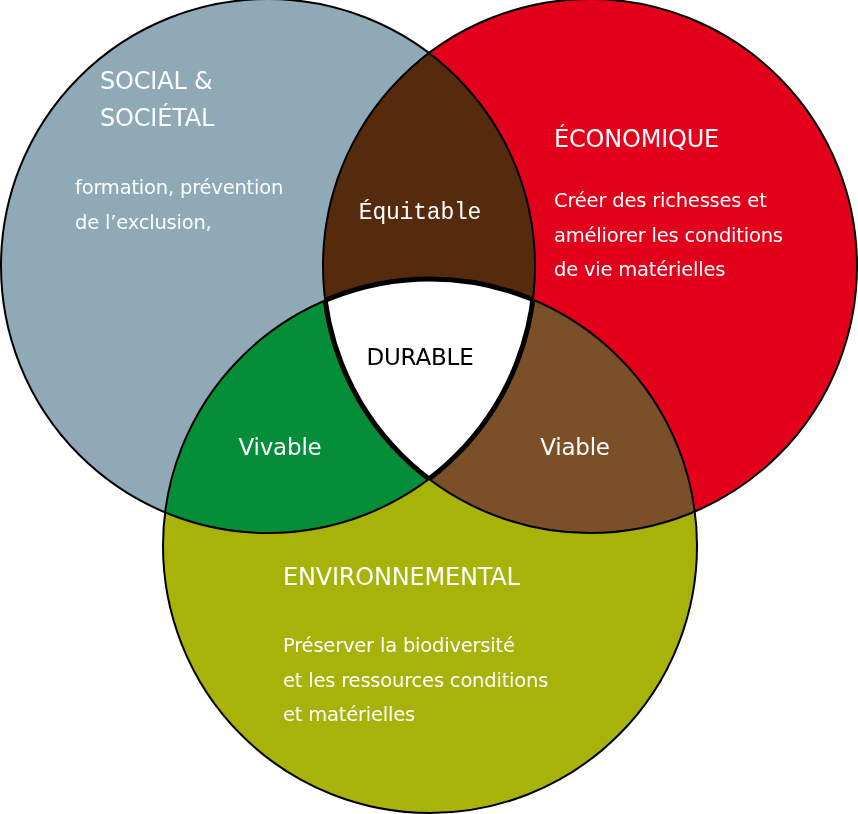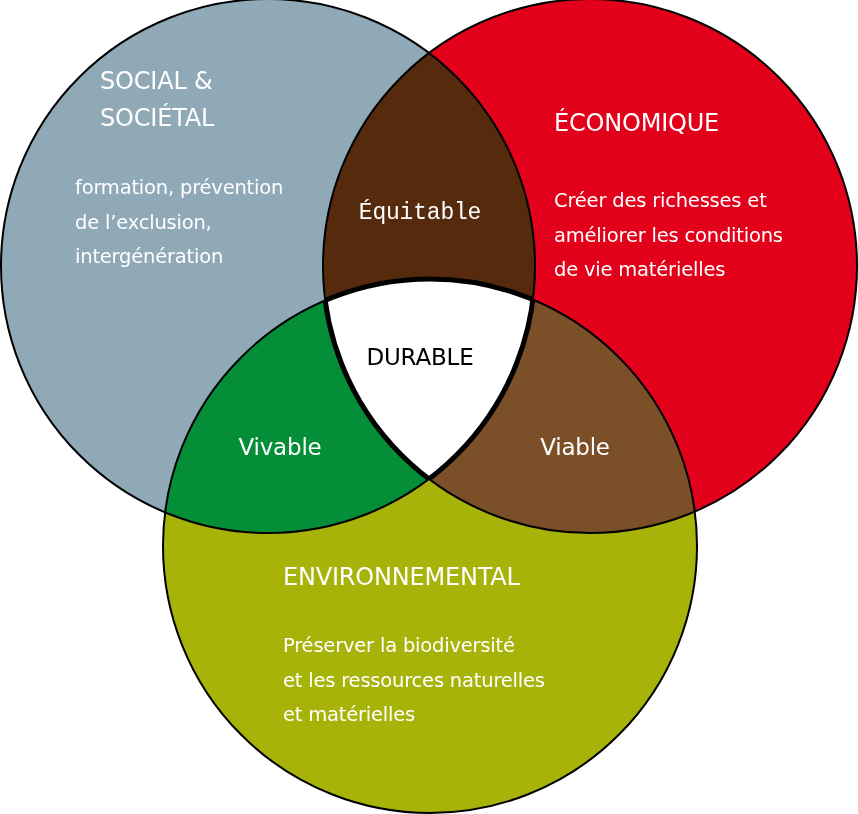--- a/index.html
+++ b/index.html
@@ -38,21 +38,21 @@
     }
     .body-text .line {
       display: block;
     }
     .inter {
       font-size: 23px;
       line-height: 30px;
     }
     #social-title { left: 100px; top: 50px; width: 220px; text-align: left; margin-top: 13px; }
     #social-desc { left: 75px; top: 171px; }
-    #eco-title { left: 554px; top: 105px; }
+    #eco-title { left: 554px; top: 121px; }
     #eco-desc { left: 554px; top: 184px; }
     #env-title { left: 283px; top: 559px; }
     #env-desc { left: 283px; top: 629px; }
     #equitable { left: 335px; top: 198px; width: 170px; text-align: center; font-family: Liberation Mono, monospace; }
     #durable { left: 335px; top: 342px; width: 170px; text-align: center; color: #000000; }
     #vivable { left: 195px; top: 432px; width: 170px; text-align: center; }
     #viable { left: 490px; top: 432px; width: 170px; text-align: center; }
   </style>
 </head>
 <body>
@@ -109,37 +109,36 @@
   </g>
 </svg>
 
 <div id="social-title" class="label title">
   <span class="line" style="display:block">SOCIAL &amp;</span>
   <span class="line" style="display:block">SOCIÉTAL</span>
 </div>
 <div id="social-desc" class="label body-text">
   <span class="line">formation, prévention</span>
   <span class="line">de l’exclusion,</span>
-  <span class="line">intergénération</span>
 </div>
 
 <div id="eco-title" class="label title">
   <span>ÉCONOMIQUE</span>
 </div>
 <div id="eco-desc" class="label body-text">
   <span class="line">Créer des richesses et</span>
   <span class="line">améliorer les conditions</span>
   <span class="line">de vie matérielles</span>
 </div>
 
 <div id="env-title" class="label title">
   <span>ENVIRONNEMENTAL</span>
 </div>
 <div id="env-desc" class="label body-text">
   <span class="line">Préserver la biodiversité</span>
-  <span class="line">et les ressources naturelles</span>
+  <span class="line">et les ressources conditions</span>
   <span class="line">et matérielles</span>
 </div>
 
 <div id="equitable" class="label inter">Équitable</div>
 <div id="durable" class="label inter">DURABLE</div>
 <div id="vivable" class="label inter">Vivable</div>
 <div id="viable" class="label inter">Viable</div>
 
 </body></html>

